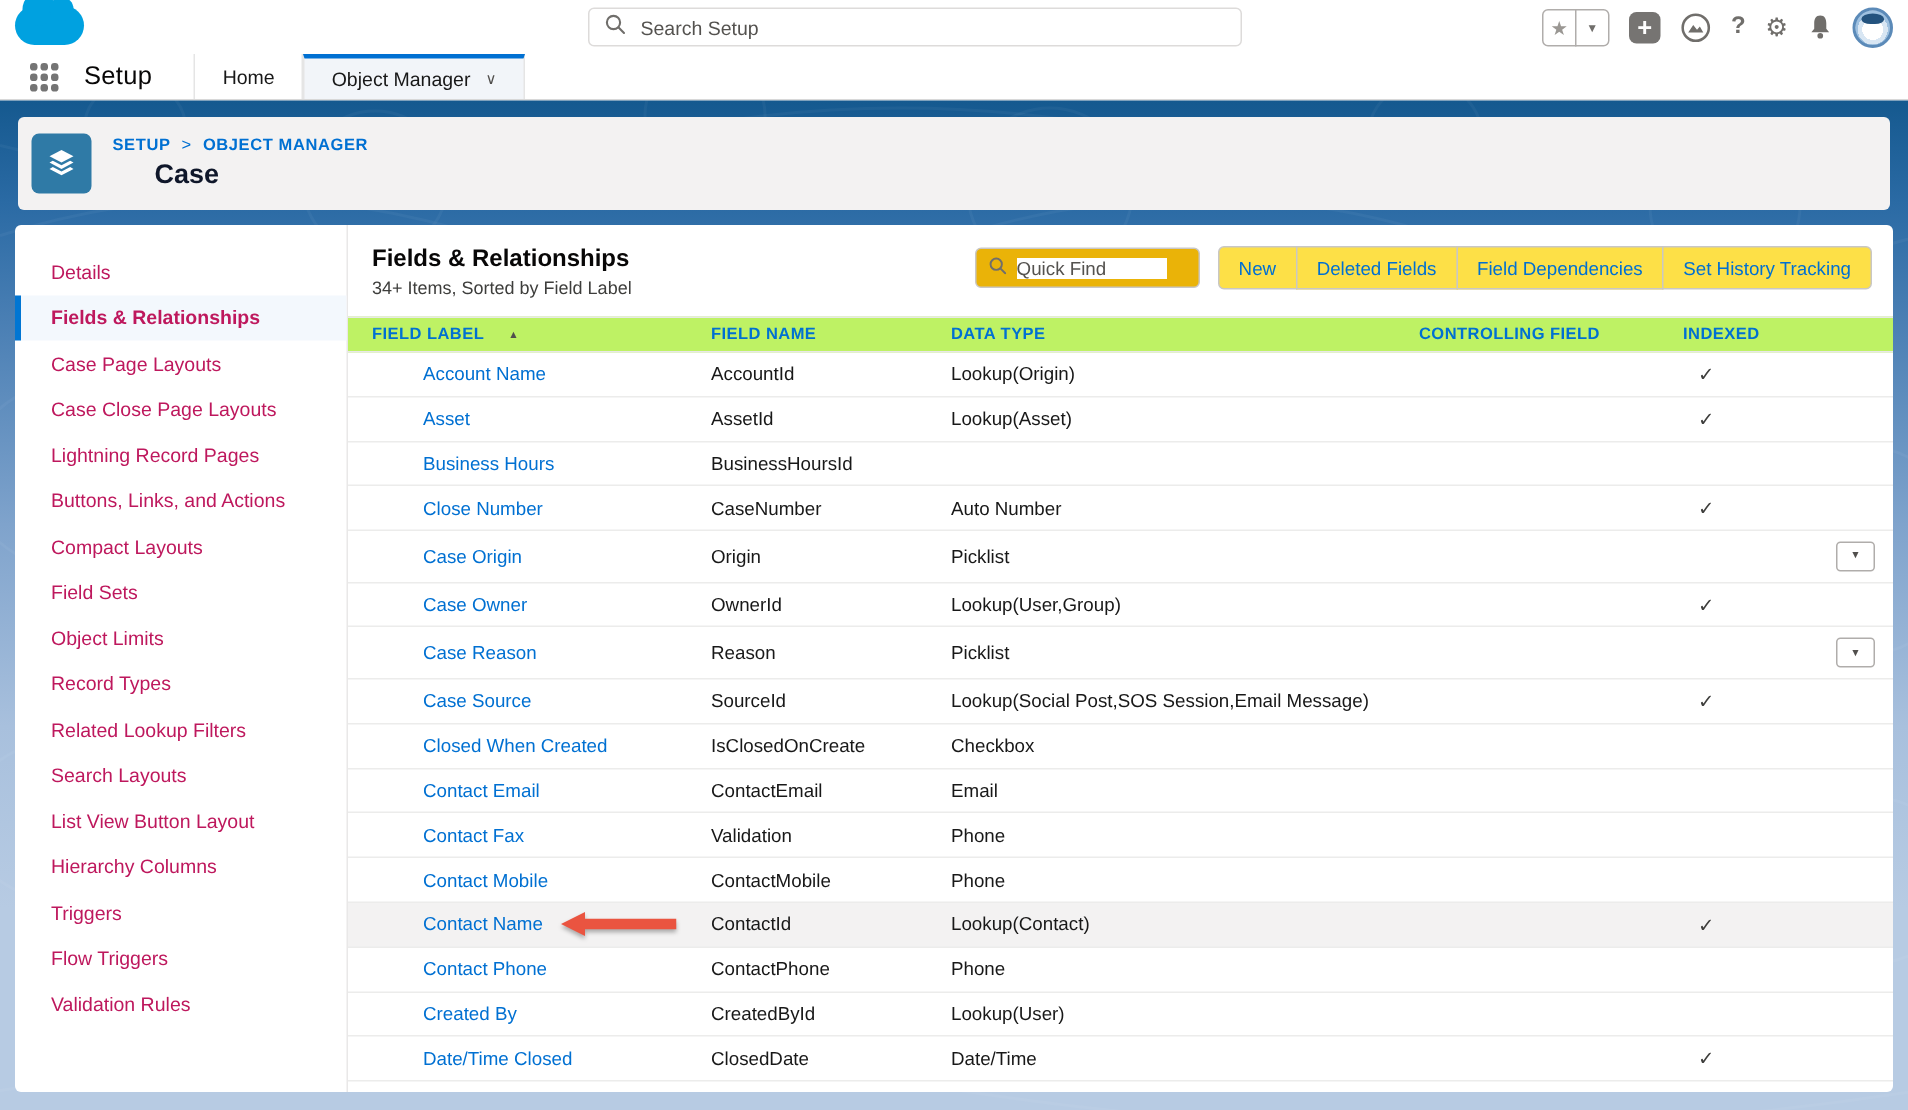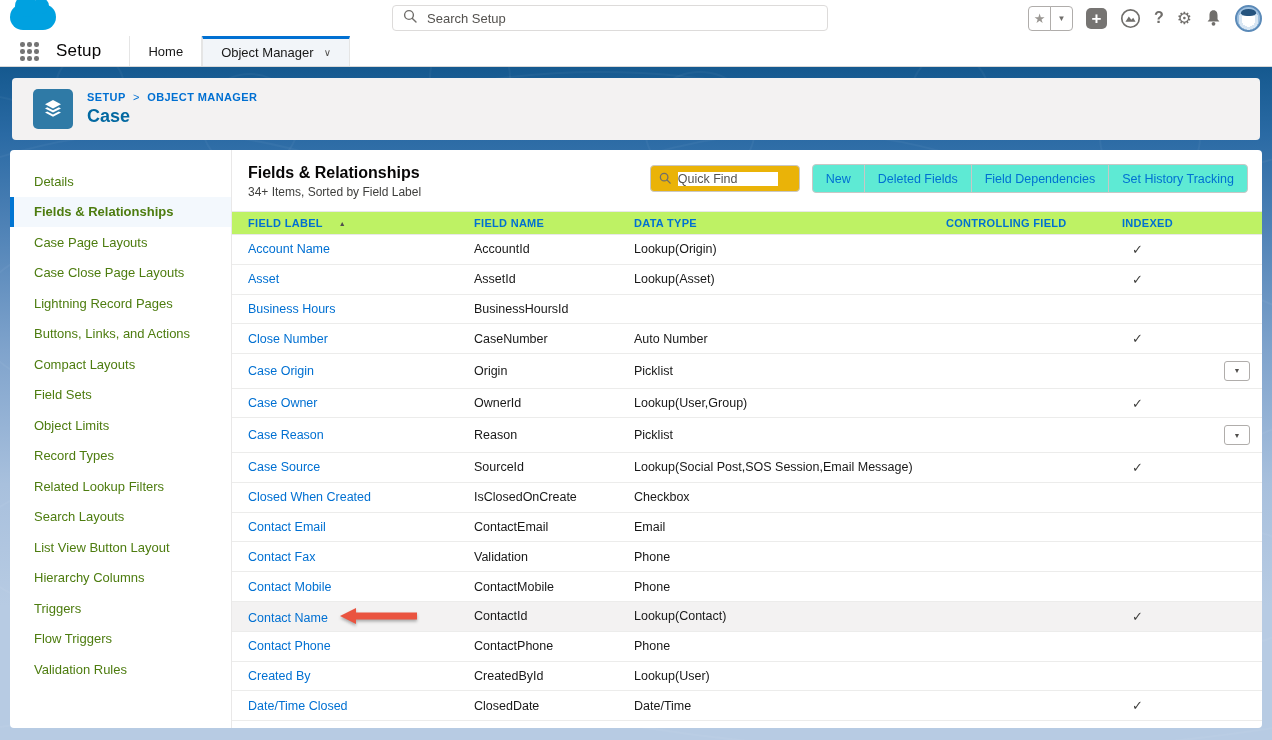--- a/index.html
+++ b/index.html
@@ -51,65 +51,65 @@
   .tab.active { background:#f2f5f9; border-top:3px solid #0070d2; gap:10px; }
   .tab .chev { font-size:10px; color:#514f4d; }
 
   
   .page-bg { position:relative; height:673px;
     background:linear-gradient(180deg,#15598f 0%, #2a6aa4 10%, #4a7fb4 22%, #7fa3cc 42%, #a8c0dd 62%, #b7cbe3 80%, #b7cbe3 100%); }
   .band-pattern { position:absolute; inset:0; pointer-events:none; opacity:.55; }
 
   
   .page-header-card { position:absolute; left:12px; right:12px; top:11px; height:62px;
-    background:#f3f2f2; border-radius:4px; display:flex; align-items:center; padding-left:21px; }
+    background:#f3f2f2; border-radius:4px; display:flex; align-items:center; padding-left:9px; }
   .obj-icon { width:40px; height:40px; border-radius:5px; background:#2f7aa6;
     display:flex; align-items:center; justify-content:center; }
   .ph-text { margin-left:14px; }
   .breadcrumb { font-size:11px; font-weight:700; letter-spacing:.4px; color:#0070d2; }
   .breadcrumb a { color:#0070d2; }
   .breadcrumb .sep { margin:0 4px; font-weight:400; }
-  .page-title { margin-top:3px; font-size:18px; font-weight:700; color:#0369a1; }
+  .page-title { margin-top:3px; font-size:18px; font-weight:700; color:#0f172a;margin-left:28px; }
 
   
   .content-card { position:absolute; left:10px; right:10px; top:83px; height:578px;
     background:#fff; border-radius:4px; display:flex; overflow:hidden; }
   .sidebar { width:222px; flex:0 0 auto; border-right:1px solid #e9e8e8; padding-top:16px; }
   .side-item { height:30.5px; display:flex; align-items:center; padding-left:24px;
-    font-size:13px; color:#4d7c0f; cursor:pointer; }
+    font-size:13px; color:#be185d; cursor:pointer; }
   .side-item.active { background:#f3f8fd; border-left:4px solid #0176d3; padding-left:20px; font-weight:700; }
 
   .main { flex:1; padding:14px 0 0 0; display:flex; flex-direction:column; }
   .main-head { display:flex; align-items:flex-start; padding:0 14px 12px 16px; }
   .mh-title { font-size:16px; font-weight:700; color:#080707; }
   .mh-sub { margin-top:3px; font-size:12px; color:#3e3e3c; }
   .mh-controls { margin-left:auto; display:flex; align-items:center; gap:12px; }
   .quick-find { width:150px; height:27px; border:1px solid #c9c7c5; border-radius:4px;
     display:flex; align-items:center; padding-left:8px; background:#eab308; }
   .quick-find input { border:none; outline:none; width:100px; margin-left:7px; font-size:12.5px;
     color:#3e3e3c; font-family:"Liberation Sans", sans-serif; }
   .quick-find input::placeholder { color:#54524f; }
   .btn-group { display:flex; }
-  .btn-group button { height:29px; padding:0 13px; background:#5eead4; border:1px solid #c9c7c5;
+  .btn-group button { height:29px; padding:0 13px; background:#fde047; border:1px solid #c9c7c5;
     color:#0070d2; font-size:12.5px; font-family:"Liberation Sans", sans-serif; cursor:pointer; margin-left:-1px; }
   .btn-group button:first-child { border-radius:4px 0 0 4px; margin-left:0; }
   .btn-group button:last-child { border-radius:0 4px 4px 0; }
 
   
   .thead, .trow { display:grid; grid-template-columns:226px 160px 312px 176px 96px 1fr;
     align-items:center; padding-left:16px; }
   .thead { height:24px; background:#bef264; border-top:1px solid #e8e8e8; border-bottom:1px solid #e8e8e8;
     font-size:11px; font-weight:700; color:#0070d2; letter-spacing:.3px; }
   .thead .hcell { display:flex; align-items:center; cursor:pointer; }
   .sort-ic { font-size:7px; color:#514f4d; margin-left:16px; }
   .tbody { flex:1; overflow:hidden; }
   .trow { height:29.8px; border-bottom:1px solid #ececeb; font-size:12.5px; color:#181818; }
   .trow.tall { height:34.5px; }
   .trow.hl { background:#f3f2f2; }
-  .c-label { position:relative; display:flex; align-items:flex-end; }
+  .c-label { position:relative; display:flex; align-items:center;margin-left:34px; }
   .c-label a { color:#0070d2; }
   .red-arrow { display:inline-flex; margin-left:11px; filter:drop-shadow(0 2px 1.5px rgba(0,0,0,.3)); }
   .cell-check { font-size:13px; color:#3e3e3c; padding-left:10px; }
   .menu-btn { width:26px; height:20px; border:1px solid #b0adab; border-radius:3px; background:#fff;
     color:#514f4d; font-size:7px; cursor:pointer; margin-left:auto; margin-right:12px;
     display:flex; align-items:center; justify-content:center; }
 </style>
 </head>
 <body>
 

